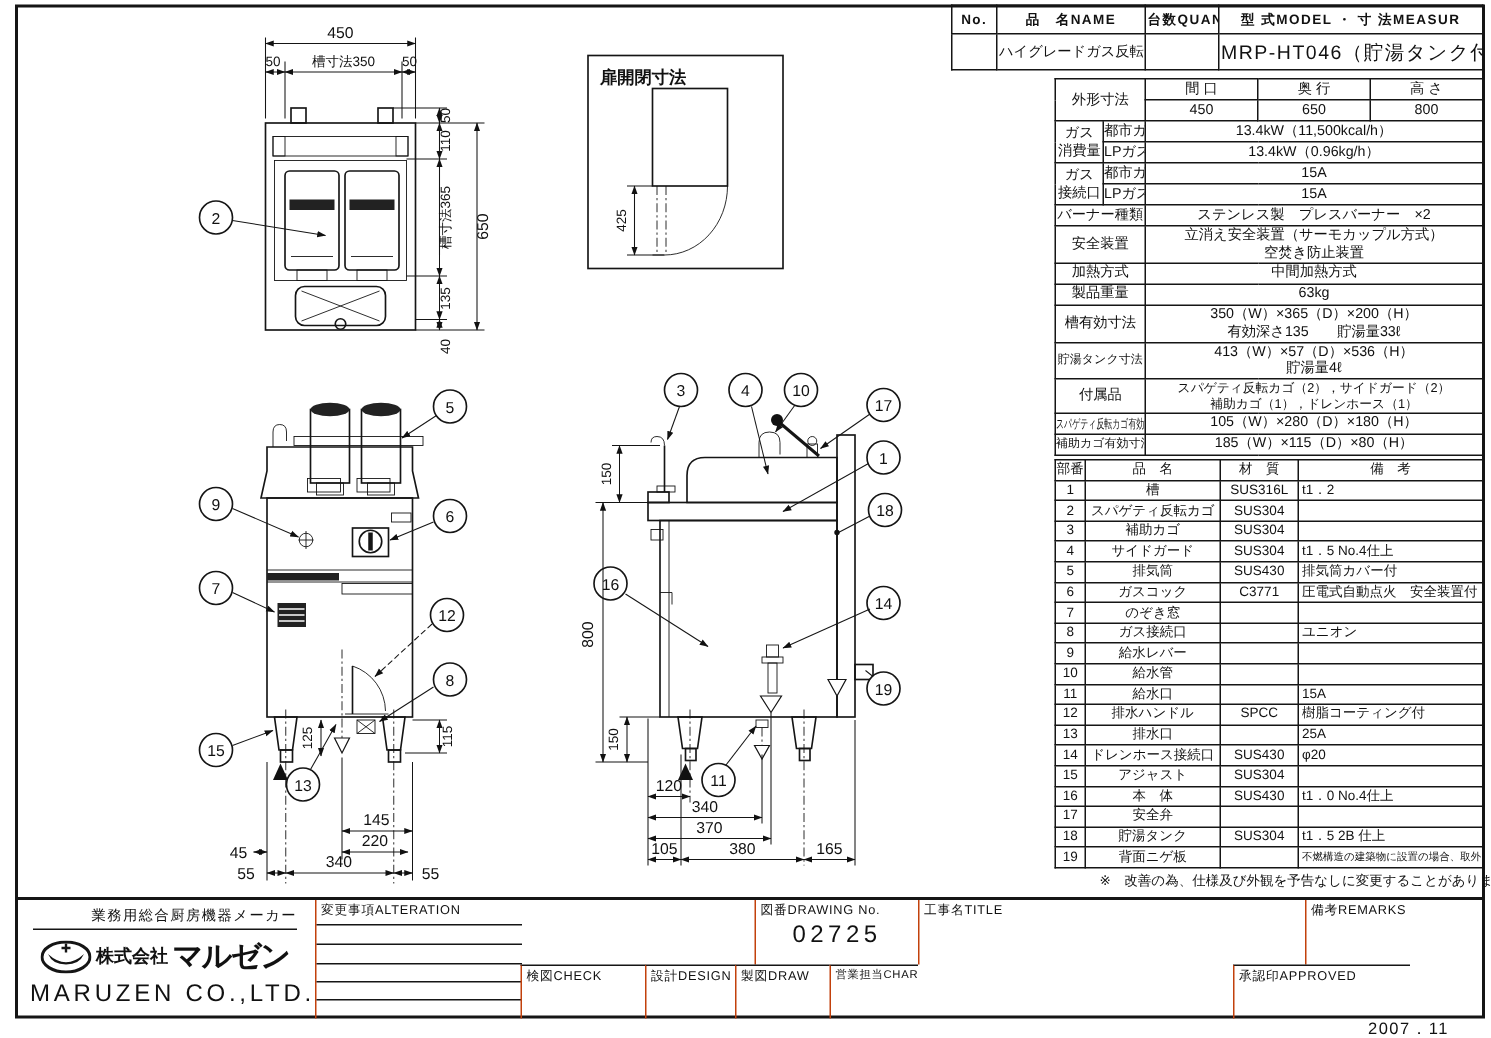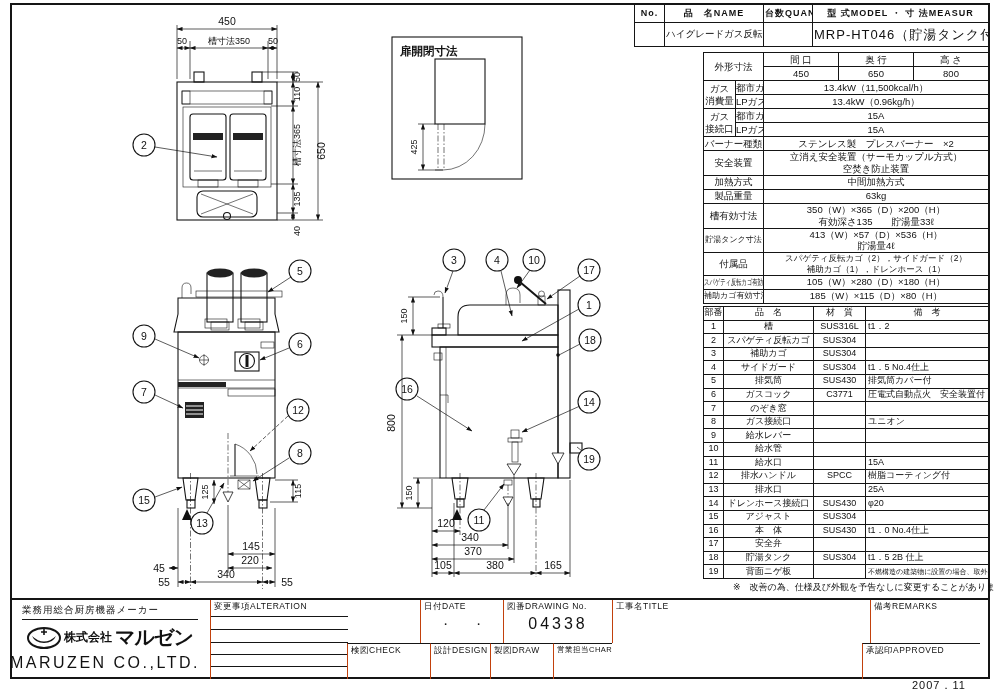--- a/index.html
+++ b/index.html
@@ -23,21 +23,21 @@
   .parts-table td,.parts-table th{border:1px solid #151515;font-size:9px;font-weight:normal;text-align:center;vertical-align:middle;padding:0;height:12.6px;line-height:1.1;overflow:hidden;white-space:nowrap;}
   .parts-table .pc3{text-align:left;padding-left:2px;}
   .note-line{position:absolute;left:733px;top:581px;width:288px;font-size:9px;white-space:nowrap;}
   
   .tb{position:absolute;left:10px;top:598px;width:978px;height:79px;border-top:2px solid #151515;font-size:9px;}
   .cell{position:absolute;box-sizing:border-box;}
   .bl{border-left:1px solid #c2410c;}
   .bt{border-top:1px solid #151515;}
   .lab{font-size:8.5px;letter-spacing:.5px;padding:1px 0 0 3px;white-space:nowrap;overflow:hidden;}
   .cen{display:flex;align-items:center;justify-content:center;}
-  .company{position:absolute;left:0;top:0;width:200px;height:79px;text-align:left;}
+  .company{position:absolute;left:0;top:0;width:200px;height:79px;text-align:right;}
   .tagline{font-size:9.5px;letter-spacing:1px;margin:4px 12px 0 12px;border-bottom:1.5px solid #151515;padding-bottom:2px;white-space:nowrap;}
   .logorow{display:flex;align-items:center;justify-content:center;gap:3px;margin-top:4px;}
   .kabu{font-size:12px;font-weight:bold;}
   .maruzen{font-size:20px;font-weight:bold;letter-spacing:-1px;}
   .co-en{font-size:16px;letter-spacing:2.5px;margin-top:3px;}
   .datestamp{position:absolute;left:912px;top:678px;font-size:11px;letter-spacing:1px;}
   
   .dwg{position:absolute;left:10px;top:3px;}
   .s1{stroke:#151515;fill:none;stroke-width:1.1;}
   .s0{stroke:#151515;fill:none;stroke-width:.6;}
@@ -598,45 +598,41 @@
 
   <div class="cell bl" style="left:200px;top:0;width:137px;height:79px;">
     <div class="lab">変更事項ALTERATION</div>
     <div class="cell bt" style="left:0;top:16px;width:137px;height:0;"></div>
     <div class="cell bt" style="left:0;top:29px;width:137px;height:0;"></div>
     <div class="cell bt" style="left:0;top:42px;width:137px;height:0;"></div>
     <div class="cell bt" style="left:0;top:54px;width:137px;height:0;"></div>
     <div class="cell bt" style="left:0;top:66px;width:137px;height:0;"></div>
   </div>
 
-  <div class="cell bl" style="left:410px;top:0;width:83px;height:43px;">
-    <div class="lab">日付DATE</div>
-    <div class="cen" style="height:22px;font-size:11px;">・　　・</div>
-  </div>
   <div class="cell bl" style="left:493px;top:0;width:109px;height:43px;">
     <div class="lab">図番DRAWING  No.</div>
-    <div class="cen" style="height:22px;font-size:16px;letter-spacing:3px;">04338</div>
+    <div class="cen" style="height:22px;font-size:16px;letter-spacing:3px;">02725</div>
   </div>
   <div class="cell bl" style="left:602px;top:0;width:258px;height:43px;">
     <div class="lab">工事名TITLE</div>
   </div>
   <div class="cell bl" style="left:860px;top:0;width:118px;height:43px;">
     <div class="lab">備考REMARKS</div>
   </div>
 
   <div class="cell bt bl" style="left:337px;top:43px;width:83px;height:36px;">
     <div class="lab">検図CHECK</div>
   </div>
   <div class="cell bt bl" style="left:420px;top:43px;width:60px;height:36px;">
     <div class="lab">設計DESIGN</div>
   </div>
   <div class="cell bt bl" style="left:480px;top:43px;width:63px;height:36px;">
     <div class="lab">製図DRAW</div>
   </div>
   <div class="cell bt bl" style="left:543px;top:43px;width:59px;height:36px;">
     <div class="lab" style="font-size:7.5px;">営業担当CHARGE</div>
   </div>
-  <div class="cell bt bl" style="left:852px;top:43px;width:118px;height:36px;">
+  <div class="cell bt bl" style="left:812px;top:43px;width:118px;height:36px;">
     <div class="lab">承認印APPROVED</div>
   </div>
 </div>
 
 <div class="datestamp">2007．11</div>
 
 </body></html>

